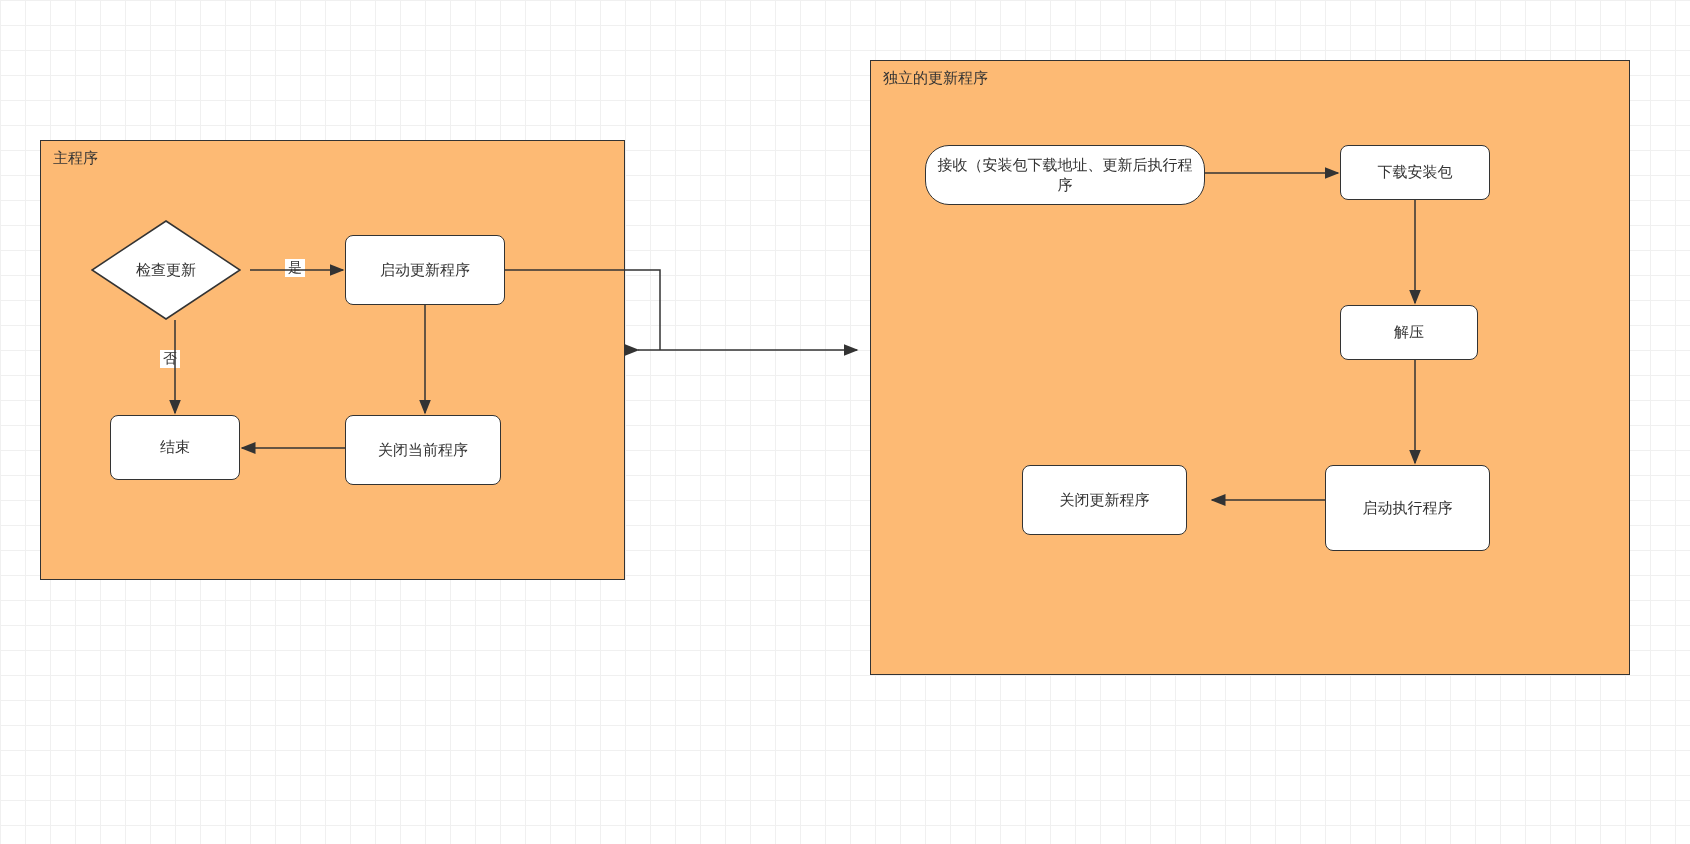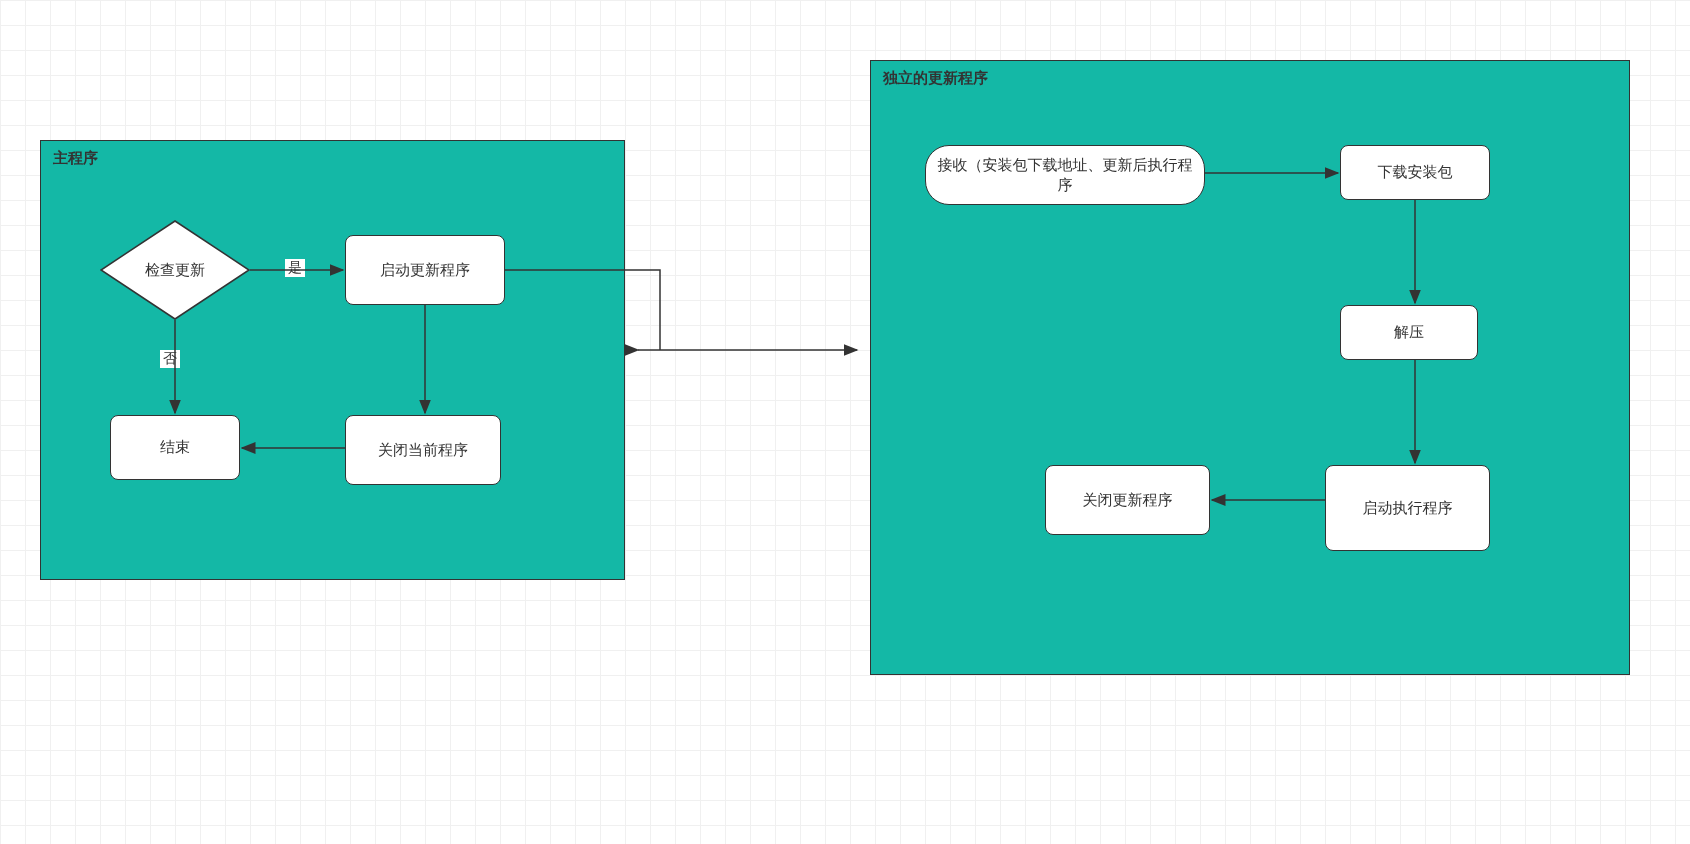--- a/index.html
+++ b/index.html
@@ -22,22 +22,21 @@
       z-index: 0;
     }
     .canvas {
       position: absolute;
       inset: 0;
       z-index: 1;
     }
     .container-box {
       position: absolute;
       border: 1.5px solid #333;
-      background: #14b8a6;
-      font-weight: bold;
+      background: #fdba74;
     }
     .container-title {
       position: absolute;
       top: 8px;
       left: 12px;
       font-size: 15px;
       color: #333;
     }
     .node {
       position: absolute;
@@ -92,42 +91,42 @@
 <div class="canvas">
 
   <div class="container-box" style="left:40px; top:140px; width:585px; height:440px;">
     <div class="container-title">主程序</div>
   </div>
 
   <div class="container-box" style="left:870px; top:60px; width:760px; height:615px;">
     <div class="container-title">独立的更新程序</div>
   </div>
 
-  <div class="diamond" style="left:100px; top:220px; width:150px; height:100px;font-family:Liberation Serif, serif;">
+  <div class="diamond" style="left:91px; top:220px; width:150px; height:100px;font-family:Liberation Serif, serif;">
     <svg width="150" height="100" viewBox="0 0 150 100">
       <polygon points="75,1 149,50 75,99 1,50" fill="#fff" stroke="#333" stroke-width="1.5"></polygon>
     </svg>
     <div class="diamond-label">检查更新</div>
   </div>
 
   <div class="node" style="left:345px; top:235px; width:160px; height:70px;">启动更新程序</div>
 
   <div class="node" style="left:110px; top:415px; width:130px; height:65px;">结束</div>
 
   <div class="node" style="left:345px; top:415px; width:156px; height:70px;">关闭当前程序</div>
 
   <div class="node" style="left:925px; top:145px; width:280px; height:60px;border-radius:24px;">接收（安装包下载地址、更新后执行程序</div>
 
   <div class="node" style="left:1340px; top:145px; width:150px; height:55px;">下载安装包</div>
 
   <div class="node" style="left:1340px; top:305px; width:138px; height:55px;">解压</div>
 
   <div class="node" style="left:1325px; top:465px; width:165px; height:86px;">启动执行程序</div>
 
-  <div class="node" style="left:1045px; top:465px; width:165px; height:70px;">关闭更新程序</div>
+  <div class="node" style="left:1022px; top:465px; width:165px; height:70px;">关闭更新程序</div>
 
   <div class="edge-label" style="left:285px; top:259px;">是</div>
   <div class="edge-label" style="left:160px; top:350px;">否</div>
 
   <svg class="arrows">
     <defs>
       <marker id="arrowhead" markerWidth="10" markerHeight="8" refX="9" refY="4" orient="auto">
         <polygon points="0 0, 10 4, 0 8" fill="#333"></polygon>
       </marker>
     </defs>

